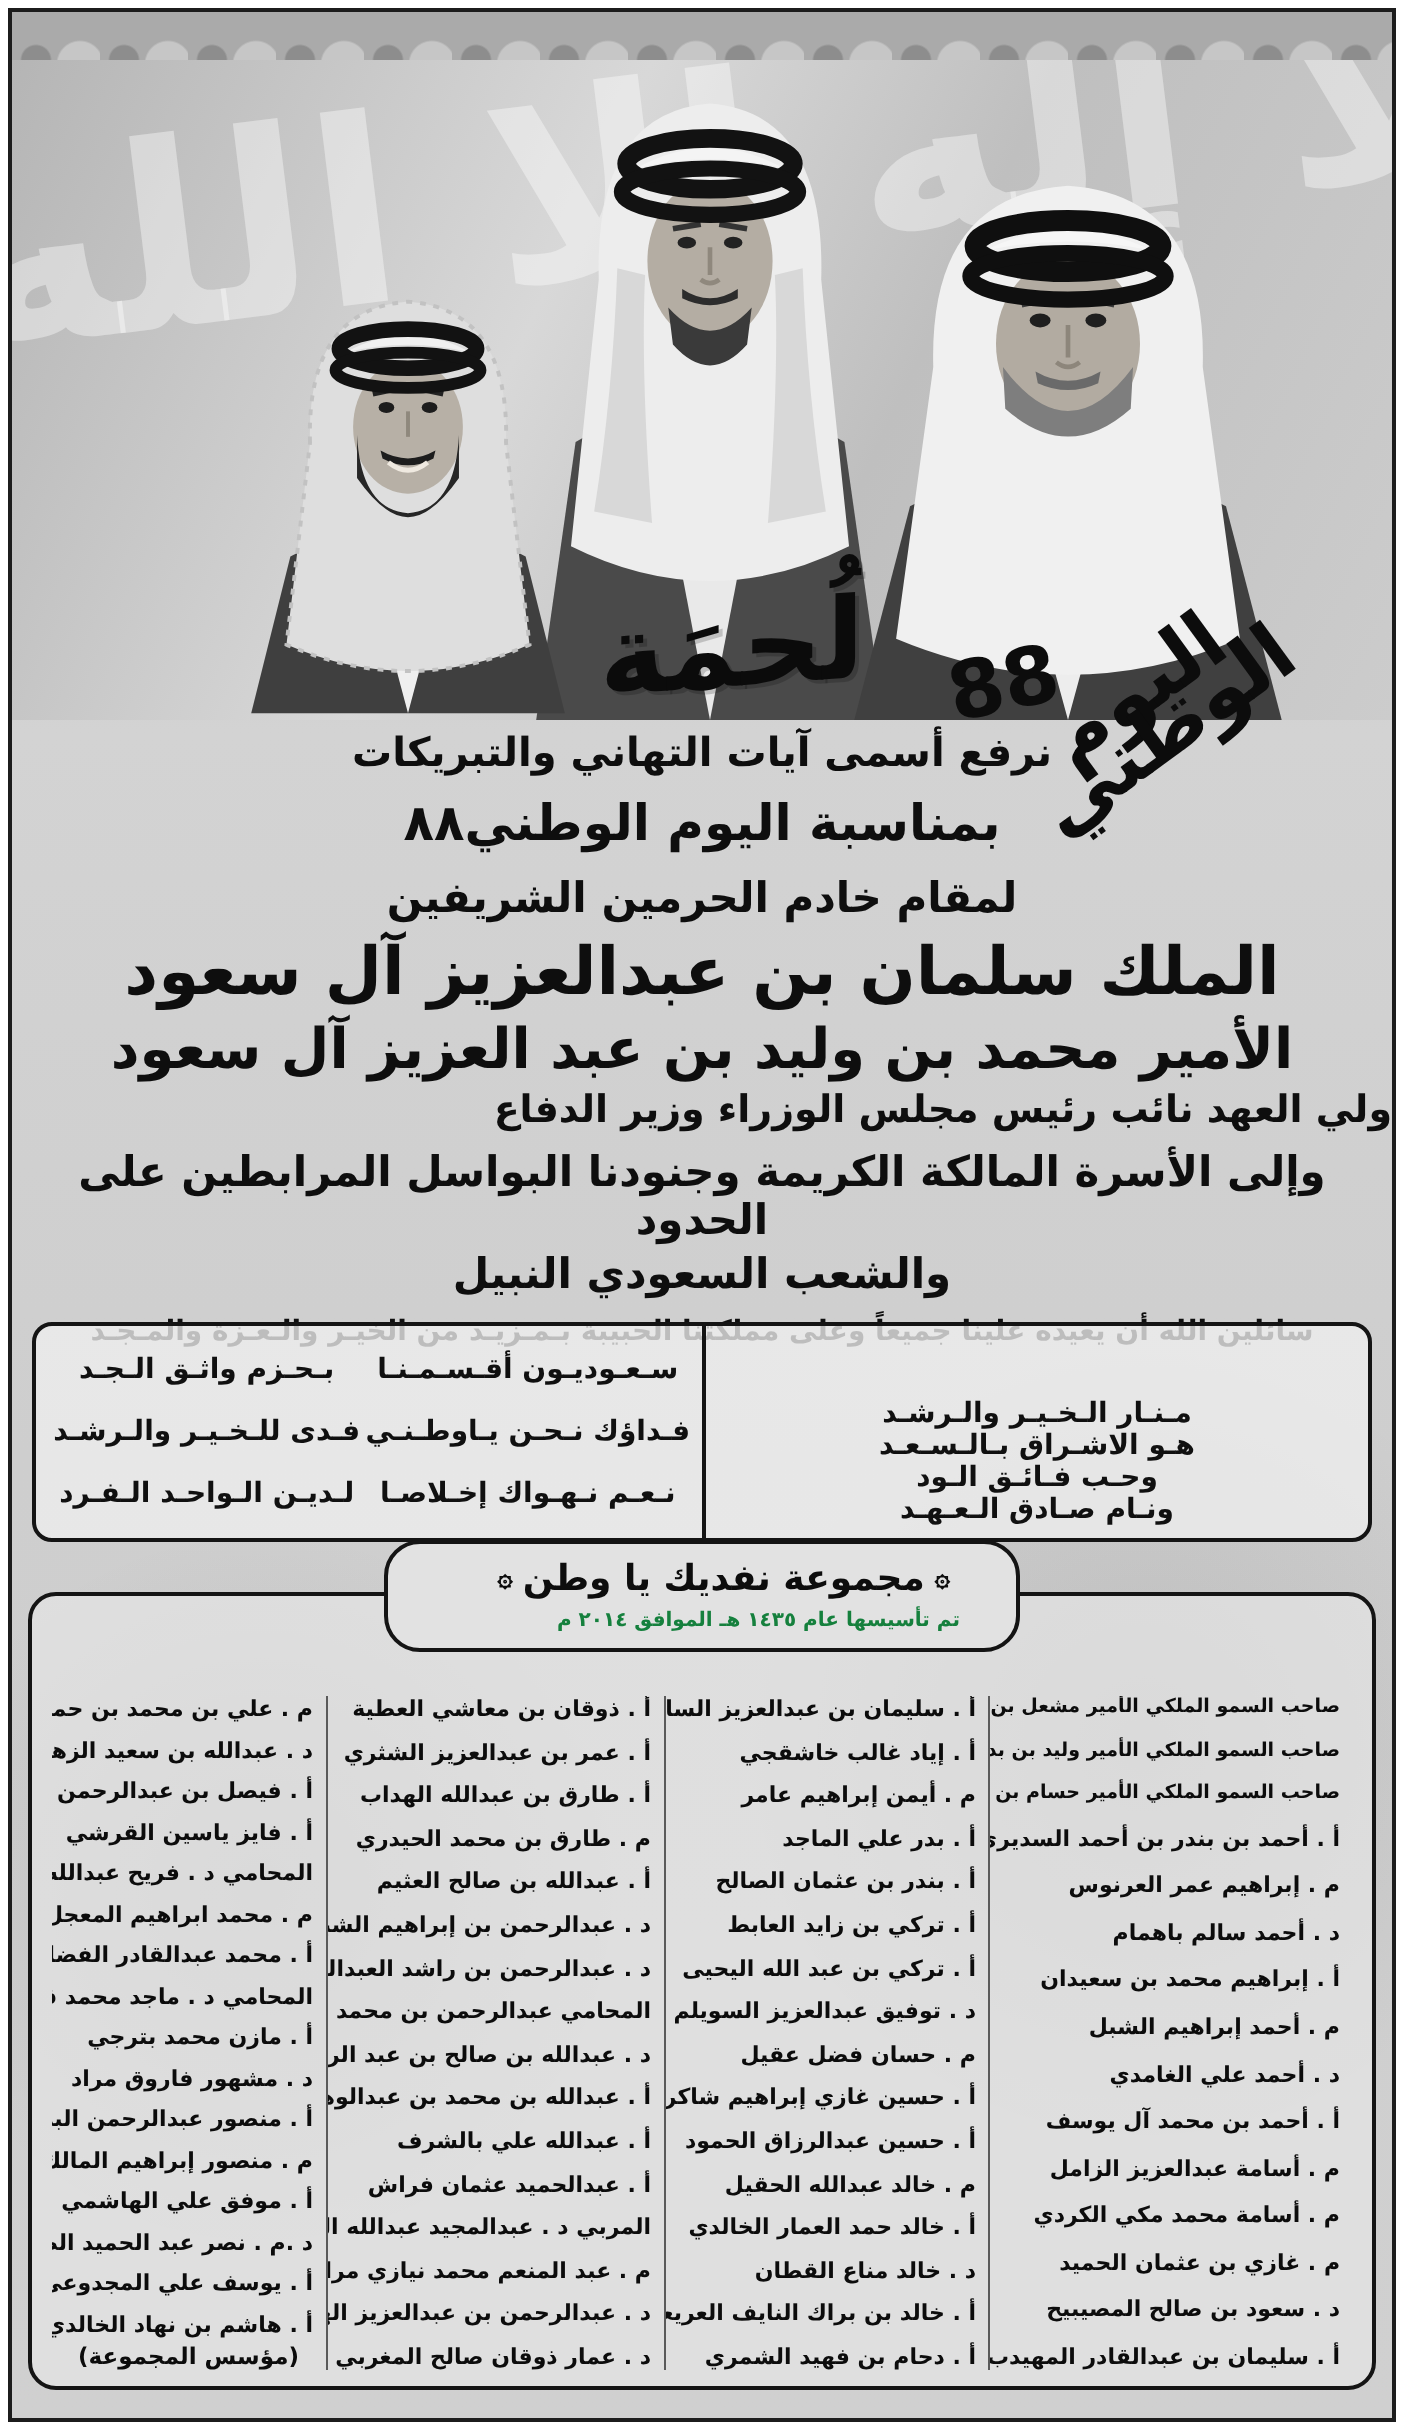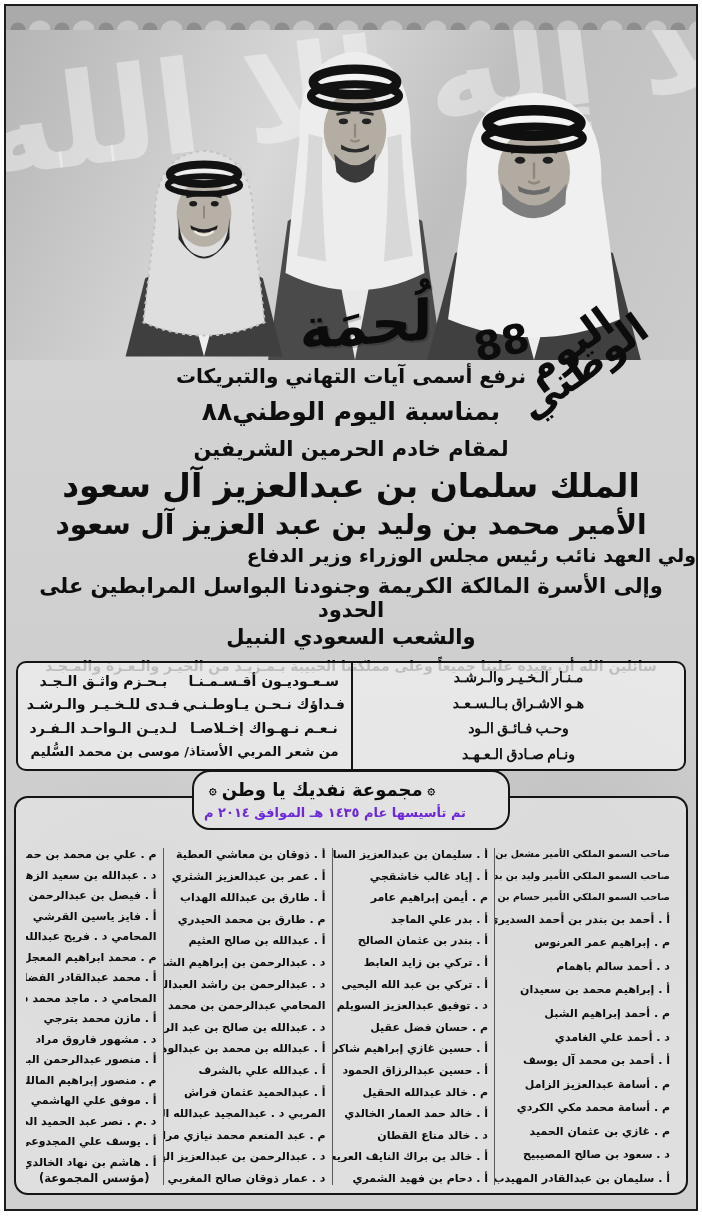--- a/index.html
+++ b/index.html
@@ -45,30 +45,30 @@
   .g7{font-size:21px;font-weight:bold;margin-top:3px;}
   .g8{font-size:14px;font-weight:bold;margin-top:9px;}
   
   .poem-box{position:absolute;top:655px;left:10px;right:10px;height:106px;border:2px solid #141414;
     border-radius:10px;background:rgba(238,238,238,.78);direction:rtl;display:flex;z-index:2;}
   .ph{height:100%;box-sizing:border-box;display:flex;flex-direction:column;padding:6px 6px;}
   .ph.right{width:50%;border-left:2px solid #141414;flex-direction:row;}
   .ph.left{width:50%;}
   .pcols{flex:3;display:flex;}
   .pcol{flex:1;display:flex;flex-direction:column;justify-content:space-around;}
-  .ph.right .pcol{justify-content:space-between;font-family:Liberation Serif, serif;}
+  .ph.right .pcol{justify-content:flex-end;}
   .pline{font-size:14px;font-weight:bold;white-space:nowrap;text-align:center;color:#101010;}
   .attr{flex:1;display:flex;align-items:center;justify-content:center;font-size:13px;font-weight:bold;}
   
   .group-bubble{position:absolute;top:764px;left:50%;transform:translateX(-50%);width:318px;z-index:6;
-    border:2.5px solid #141414;border-radius:18px;background:#e2e2e2;text-align:left;
-    padding:7px 10px 8px;direction:rtl;box-sizing:border-box;}
+    border:2.5px solid #141414;border-radius:18px;background:#e2e2e2;text-align:right;
+    padding:7px 28px 8px;direction:rtl;box-sizing:border-box;}
   .group-name{font-size:18px;font-weight:bold;color:#0d0d0d;}
   .orn{font-size:13px;vertical-align:2px;padding:0 5px;}
-  .group-founded{font-size:13px;font-weight:bold;margin-top:5px;color:#6d28d9;}
+  .group-founded{font-size:10px;font-weight:bold;margin-top:5px;color:#15803d;}
   
   .names-box{position:absolute;top:790px;left:8px;right:8px;bottom:14px;border:2px solid #141414;
     border-radius:14px;background:rgba(228,228,228,.72);direction:rtl;display:flex;
     padding:50px 10px 8px;box-sizing:border-box;z-index:2;}
   .ncol{display:flex;flex-direction:column;justify-content:space-between;box-sizing:border-box;
     padding:0 6px;overflow:hidden;}
   .ncol1{width:28%;}
   .ncol2{width:25%;}
   .ncol3{width:26%;}
   .ncol:not(:last-child){border-left:1px solid #5a5a5a;}
@@ -178,21 +178,20 @@
             <div class="pline">سـعـوديـون أقـسـمـنـا</div>
             <div class="pline">فـداؤك نـحـن يـاوطـنـي</div>
             <div class="pline">نـعـم نـهـواك إخـلاصـا</div>
           </div>
           <div class="pcol">
             <div class="pline">بـحـزم واثـق الـجـد</div>
             <div class="pline">فـدى للـخـيـر والـرشـد</div>
             <div class="pline">لـديـن الـواحـد الـفـرد</div>
           </div>
         </div>
-        <div class="attr">من شعر المربي الأستاذ/ موسى بن محمد السُّليم</div>
       </div>
     </div>
 
     <div class="group-bubble">
       <div class="group-name">
         <span class="orn">۞</span><span>مجموعة نفديك يا وطن</span><span class="orn">۞</span>
       </div>
       <div class="group-founded">تم تأسيسها عام ١٤٣٥ هـ الموافق ٢٠١٤ م</div>
     </div>
 

